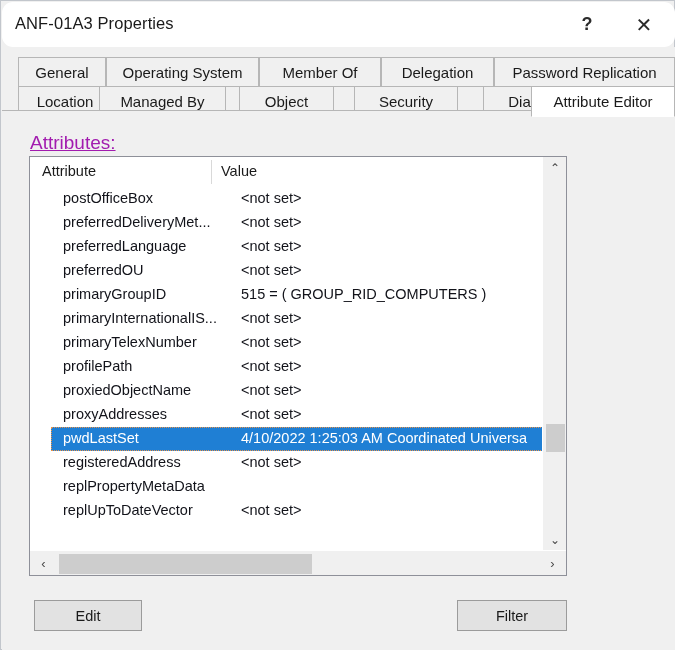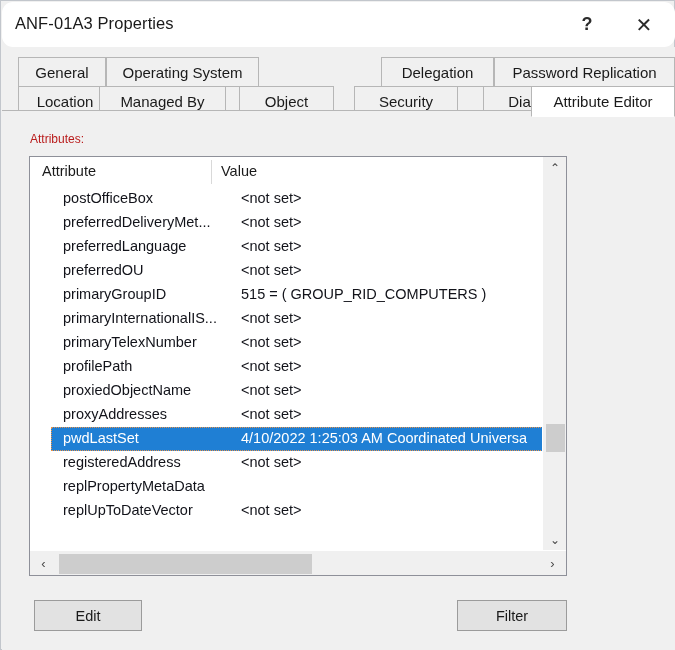--- a/index.html
+++ b/index.html
@@ -113,22 +113,23 @@
     height: 540px;
     background: #f0f0f0;
     border-top: 1px solid #b6b6b6;
     box-sizing: border-box;
   }
 
   #attributes-label {
     position: absolute;
     left: 28px;
     top: 21px;
-    font-size: 12px;
-    color: #b91c1c;
+    font-size: 19px;
+    color: #a21caf;
+    text-decoration: underline;
   }
 
   
   #listbox {
     position: absolute;
     left: 27px;
     top: 45px;
     width: 538px;
     height: 420px;
     box-sizing: border-box;
@@ -299,20 +300,21 @@
   <div id="titlebar">
     <div id="title-text">ANF-01A3 Properties</div>
     <button id="help-btn" class="caption-btn">?</button>
     <button id="close-btn" class="caption-btn">✕</button>
   </div>
 
   <div id="tabstrip">
     <div id="tab-row-1" class="tab-row">
         <div class="tab" style="left: 16px; width: 88px;">General</div>
         <div class="tab" style="left: 104px; width: 153px;">Operating System</div>
+        <div class="tab" style="left: 257px; width: 122px;">Member Of</div>
         <div class="tab" style="left: 379px; width: 113px;">Delegation</div>
         <div class="tab" style="left: 492px; width: 181px;">Password Replication</div>
       </div>
     <div id="tab-row-2" class="tab-row">
         <div class="tab" style="left: 16px; width: 94px;">Location</div>
         <div class="tab" style="left: 97px; width: 127px;">Managed By</div>
         <div class="tab" style="left: 237px; width: 95px;">Object</div>
         <div class="tab" style="left: 352px; width: 104px;">Security</div>
         <div class="tab" style="left: 436px; width: 93px; margin-left: 45px;">Dial-in</div>
         <div class="tab active" style="left: 529px; width: 144px;">Attribute Editor</div>

